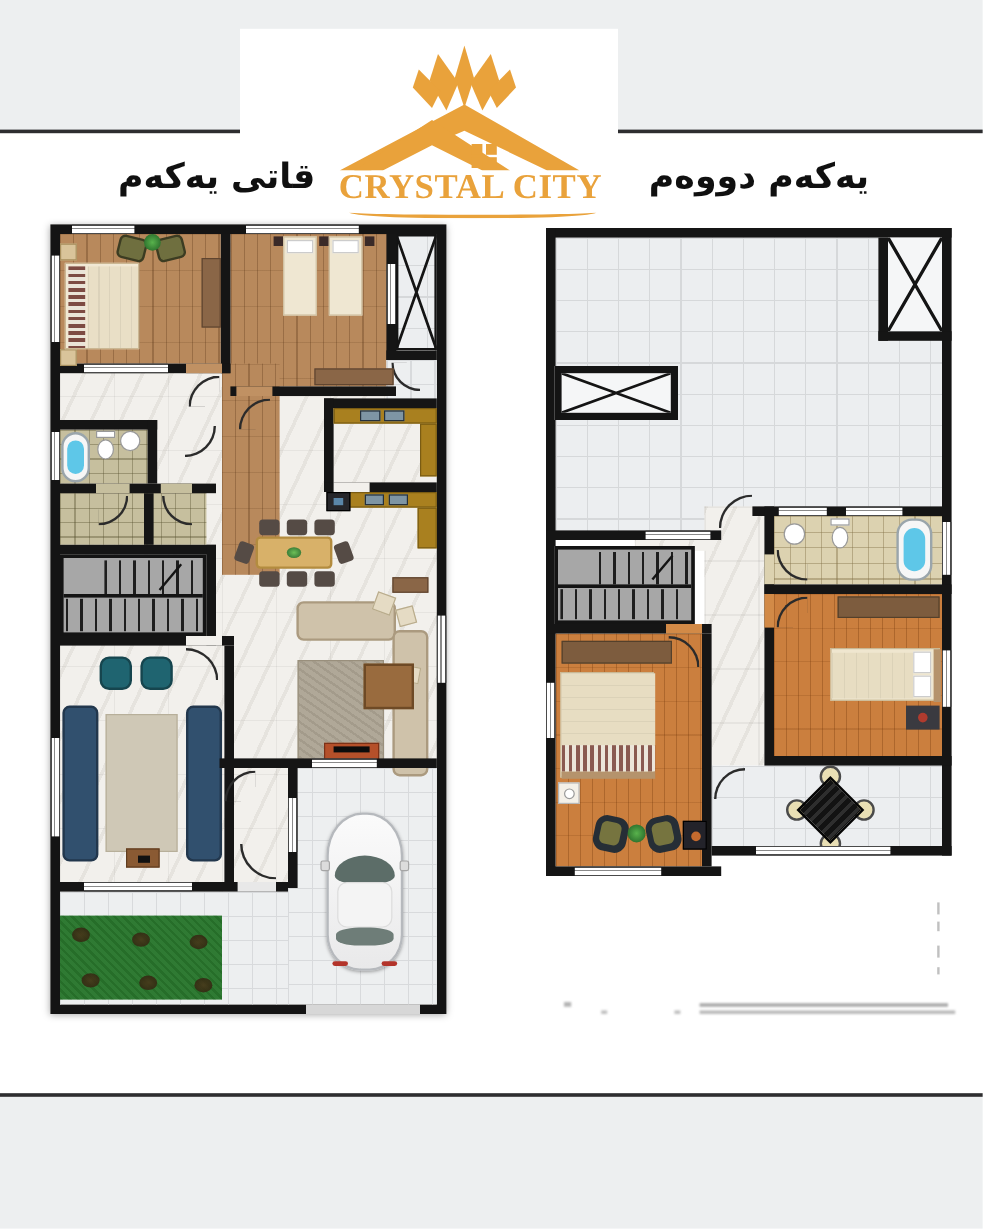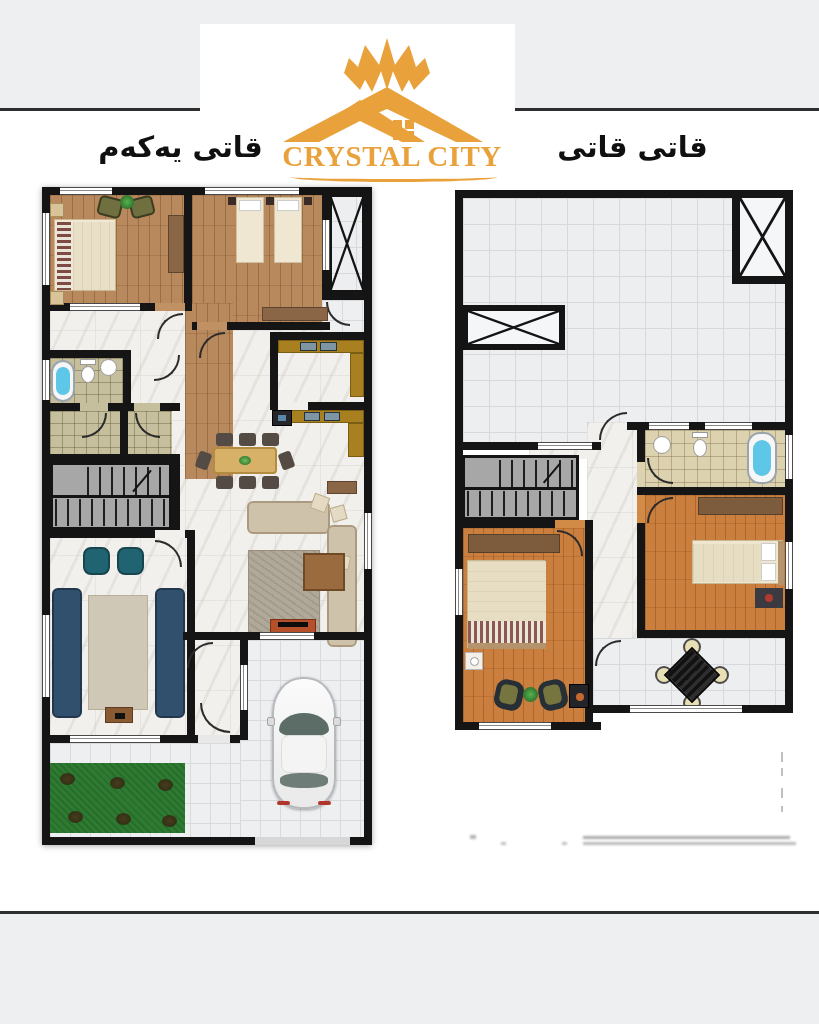--- a/index.html
+++ b/index.html
@@ -75,21 +75,21 @@
     <rect x="110" y="82" width="9" height="9"></rect>
       <rect x="122" y="82" width="9" height="9"></rect>
     <rect x="110" y="93" width="9" height="9"></rect>
       <rect x="122" y="93" width="9" height="9"></rect>
   </g>
 </svg>
 <div class="a" style="left:262px;top:140px;width:260px;text-align:center;font-family:'Liberation Serif',serif;font-weight:700;font-size:29px;letter-spacing:.5px;color:#E9A23B;">CRYSTAL CITY</div>
 <div class="a" style="left:291px;top:172px;width:206px;height:10px;border-bottom:3px solid #E9A23B;border-radius:50%;"></div>
 
 <div class="floor-title" style="left:58px;top:130px;width:245px;">قاتی یەکەم</div>
-<div class="floor-title" style="left:510px;top:130px;width:245px;">قاتی قاتی</div>
+<div class="floor-title" style="left:510px;top:130px;width:245px;">یەکەم دووەم</div>
 
 <div class="a marble" style="left:42px;top:187px;width:330px;height:658px;border:8px solid #141414;box-shadow:0 1px 6px rgba(0,0,0,.35);">
 
   <div class="a woodL" style="left:0;top:0;width:134px;height:108px;"></div>
   <div class="a woodL" style="left:142px;top:0;width:138px;height:127px;"></div>
   <div class="a woodL" style="left:135px;top:108px;width:48px;height:176px;"></div>
   <div class="a tile26" style="left:280px;top:0;width:34px;height:97px;box-shadow:inset 0 0 0 2px #141414;">
     <svg width="100%" height="100%" viewBox="0 0 100 100" preserveAspectRatio="none">
         <path class="xline" d="M0 0 L100 100 M100 0 L0 100" fill="none"></path>
       </svg>

